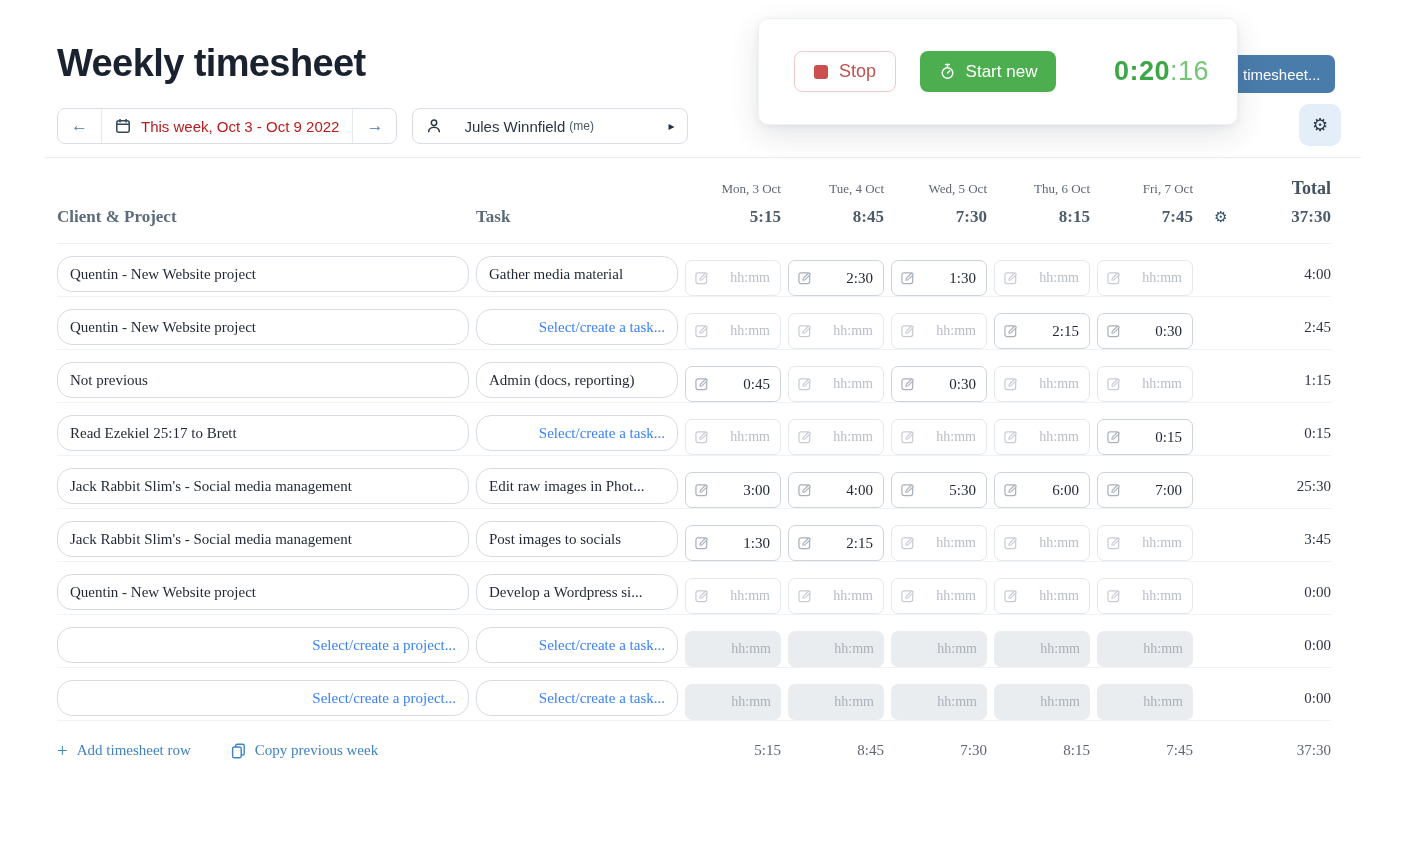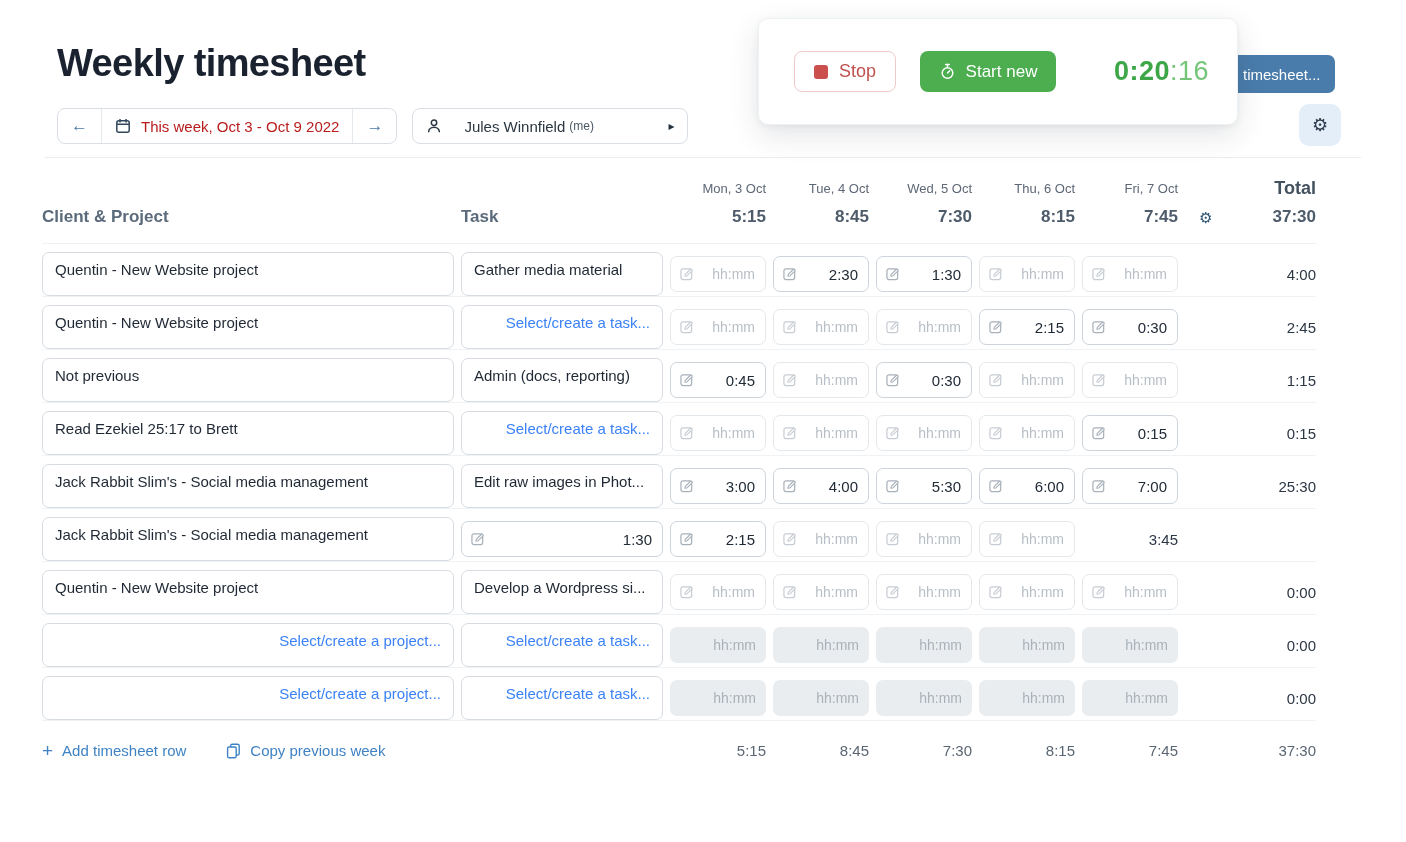--- a/index.html
+++ b/index.html
@@ -59,47 +59,47 @@
   .timer-display { margin-left:auto; font-size:27px; letter-spacing:0.5px; white-space:nowrap; }
   .timer-main { font-weight:700; color:var(--timer-green,#3da647); }
   .timer-secs { font-weight:400; color:var(--timer-green-light,#74c578); }
   .timesheet-button {
     position:absolute; left:1229px; top:55px; height:38px; z-index:2;
     background:var(--steel-blue,#4a7cab); color:#fff; border:none; border-radius:7px;
     font-size:15px; padding:0 14px; white-space:nowrap; cursor:default;
   }
 
   
-  .sheet { position:absolute; left:42px; top:178px; width:1274px; }
+  .sheet { position:absolute; left:57px; top:178px; width:1274px;font-family:Liberation Serif, serif; }
   .grid-row {
     display:grid; grid-template-columns:412px 202px 96px 96px 96px 96px 96px minmax(0,1fr);
     column-gap:7px; align-items:center;
   }
   .head-labels { height:18px; }
   .day-label { text-align:right; font-size:13px; color:#5d6776; }
   .total-label { text-align:right; font-size:18px; font-weight:600; color:#44515f; }
   .head-totals { margin-top:8px; height:26px; padding-bottom:0; }
   .sheet-header { padding-bottom:13px; border-bottom:1px solid #eef1f4; }
   .col-title { font-size:17px; font-weight:700; color:#5b6b7c; }
   .day-total { text-align:right; font-size:17px; font-weight:700; color:#4d5b6a; }
   .grand-total-cell { display:flex; align-items:center; justify-content:space-between; padding-left:14px; }
   .header-gear { font-size:15px; color:#2e5470; line-height:1; cursor:default; }
   .grand-total { font-size:17px; font-weight:700; color:#4d5b6a; }
 
   .t-row { height:53px; padding:8px 0; border-bottom:1px solid #f0f3f5; }
   .input-box {
-    height:44px; line-height:34px; background:#fff; border:1px solid #d6dce1; border-radius:7px;
+    height:36px; line-height:34px; background:#fff; border:1px solid #d6dce1; border-radius:15px;
     padding:0 12px; font-size:15px; color:#1f2834;
     white-space:nowrap; overflow:hidden; text-overflow:ellipsis; cursor:text;
   }
   .input-box.placeholder { color:#3b82f6;text-align:right; }
   .time-cell {
     height:36px; background:#fff; border:1px solid #e3e8ec; border-radius:7px;
     display:flex; align-items:center; justify-content:space-between;
-    padding:0 10px 0 9px; color:#c7ccd3; cursor:text;
+    padding:0 10px 0 9px; color:#c7ccd3; cursor:text;margin-top:8px;
   }
   .time-cell.filled { border-color:#cdd4db; color:#a8b0b9; }
   .time-cell.disabled { background:#e9edf0; border:none; justify-content:flex-end; cursor:default; }
   .time-cell .ph { font-size:14px; color:#b7bec6; }
   .time-cell.disabled .ph { color:#aab1b9; }
   .time-cell .val { font-size:15px; font-weight:500; color:#212b36; }
   .row-total { text-align:right; font-size:15px; font-weight:500; color:#2c3744; }
 
   
   .sheet-footer { padding-top:13px; height:46px; }
@@ -450,20 +450,21 @@
               <rect x="1" y="2" width="11.5" height="11.5" rx="2.2" fill="none" stroke="currentColor" stroke-width="1.3"></rect>
               <path d="M5.2 9.9l.5-2 5.2-5.2c.5-.5 1.2-.5 1.7 0s.5 1.2 0 1.7L7.4 9.6l-2.2.3z" fill="#fff" stroke="currentColor" stroke-width="1.2" stroke-linejoin="round"></path>
             </svg>
           </span>
           <span class="val">7:00</span>
         </div>
         <div class="row-total">25:30</div>
       </div>
       <div class="grid-row t-row">
         <div class="input-box">Jack Rabbit Slim's - Social media management</div>
+        <div class="input-box">Post images to socials</div>
         <div class="time-cell filled">
           <span style="display:flex;">
             <svg width="14" height="14" viewBox="0 0 15 15">
               <rect x="1" y="2" width="11.5" height="11.5" rx="2.2" fill="none" stroke="currentColor" stroke-width="1.3"></rect>
               <path d="M5.2 9.9l.5-2 5.2-5.2c.5-.5 1.2-.5 1.7 0s.5 1.2 0 1.7L7.4 9.6l-2.2.3z" fill="#fff" stroke="currentColor" stroke-width="1.2" stroke-linejoin="round"></path>
             </svg>
           </span>
           <span class="val">1:30</span>
         </div>
         <div class="time-cell filled">

